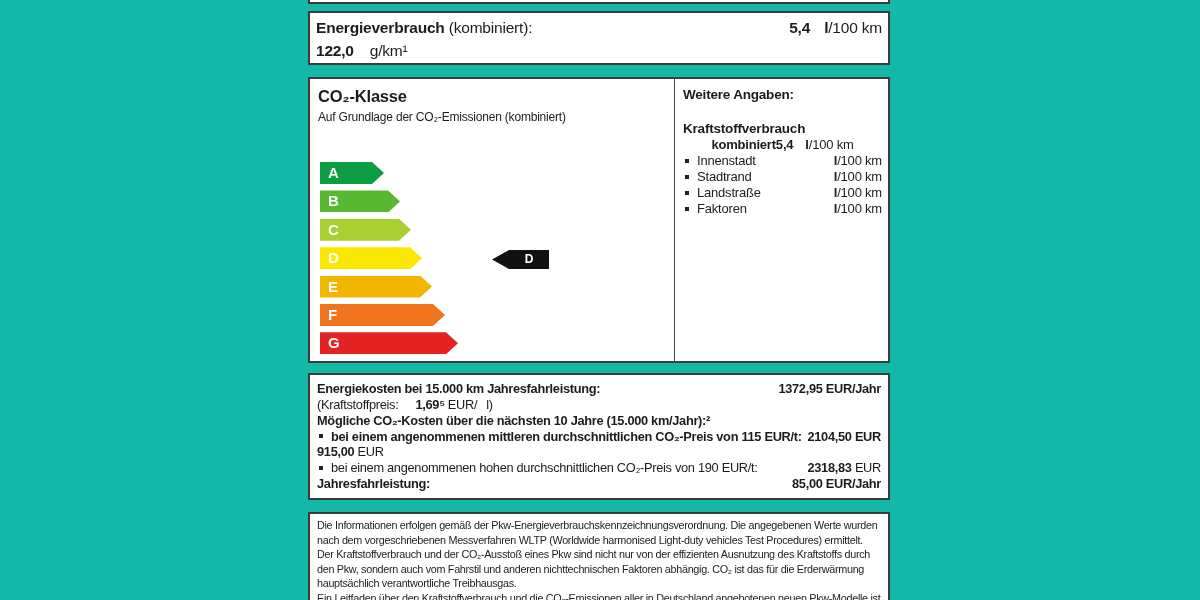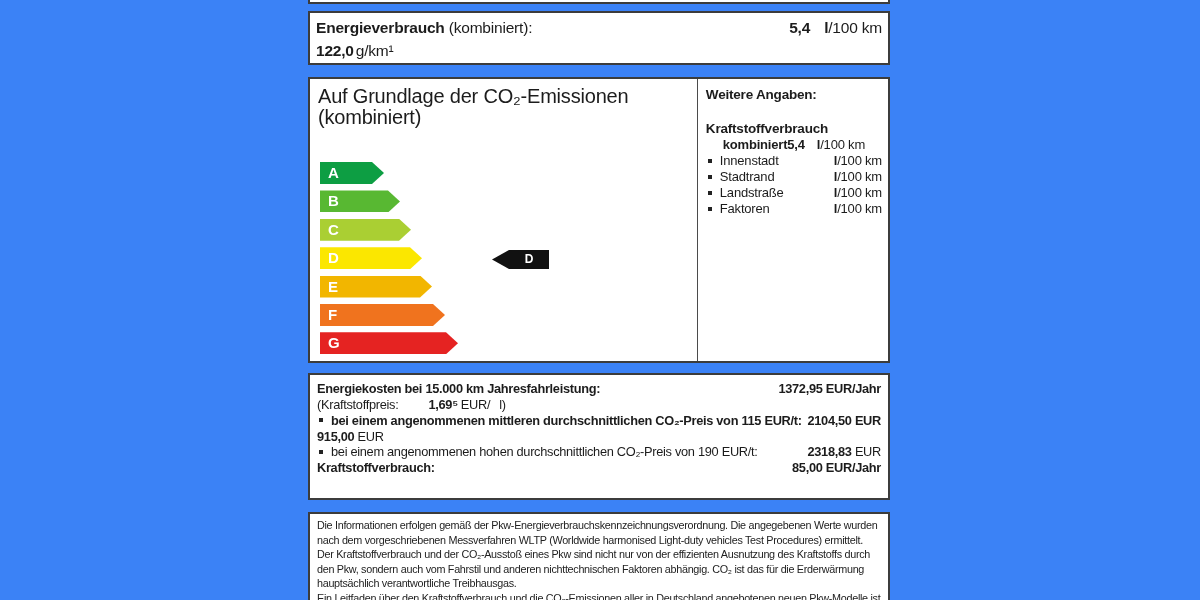--- a/index.html
+++ b/index.html
@@ -1,37 +1,37 @@
 <!DOCTYPE html>
 <html><head>
 <meta charset="utf-8">
 <style>
   * { margin:0; padding:0; box-sizing:border-box; }
   html,body { width:1200px; height:600px; background:#ffffff; }
   body { font-family:"Liberation Sans","DejaVu Sans",sans-serif; color:#1c1c1c; }
-  #stage { position:relative; width:1200px; height:600px; overflow:hidden; background:#3b82f6; }
+  #stage { position:relative; width:1200px; height:600px; overflow:hidden; background:#14b8a6; }
   .label-col { position:absolute; left:308px; top:0; width:582px; height:600px; }
   .frame { position:absolute; left:0; width:582px; border:2px solid #3c3c3c; background:#fff; }
 
   
   .box-prev { top:-12px; height:16px; }
 
   
   .box-header { top:11px; height:54px; padding:4px 6px 0 6px; }
   .hrow { display:flex; justify-content:space-between; align-items:baseline;
           font-size:15.5px; line-height:22.5px; letter-spacing:-0.2px; white-space:nowrap; }
   .hrow b { letter-spacing:-0.2px; }
   .u-gap-lg { margin-left:14px; }
-  .u-gap-sm { margin-left:2px; }
+  .u-gap-sm { margin-left:16px; }
 
   
   .box-class { top:77px; height:286px; display:flex; }
   .class-left { position:relative; flex:1 1 auto; padding:7px 8px; }
   .class-title { font-size:16.5px; font-weight:bold; letter-spacing:-0.2px; line-height:21px; }
-  .class-subtitle { font-size:20px; letter-spacing:-0.2px; line-height:21px; }
+  .class-subtitle { font-size:12px; letter-spacing:-0.2px; line-height:21px; }
   .arrow-stack { position:absolute; left:10px; top:83px; }
   .class-arrow { height:22px; margin-bottom:6.4px; position:relative;
                  clip-path:polygon(0 0, calc(100% - 12px) 0, 100% 50%, calc(100% - 12px) 100%, 0 100%); }
   .class-letter { color:#ffffff; font-weight:bold; font-size:15px; line-height:22px; padding-left:8px; display:block; }
   .indicator { position:absolute; left:182px; top:171px; width:57px; height:19px;
                clip-path:polygon(0 50%, 17px 0, 100% 0, 100% 100%, 17px 100%);
                color:#fff; font-size:12px; font-weight:bold; line-height:19px;
                text-align:center; padding-left:17px; }
   .class-right { width:214px; border-left:1.5px solid #4b4b4b; padding:8px 6px 8px 8px;
                  font-size:13px; letter-spacing:-0.2px; }
@@ -43,21 +43,21 @@
   .bullet-row { display:flex; justify-content:space-between; align-items:flex-start; line-height:16px; white-space:nowrap; }
   .bullet-row .left::before, .cost-bullet::before {
       content:""; display:inline-block; width:4px; height:4px; background:#222;
       margin:0 8px 2px 2px; vertical-align:middle; }
 
   
   .box-costs { top:373px; height:127px; padding:6px 7px 0 7px;
                font-size:12.8px; letter-spacing:-0.3px; }
   .crow { display:flex; justify-content:space-between; align-items:flex-end;
           line-height:15.85px; white-space:nowrap; }
-  .fp-val { margin-left:30px; }
+  .fp-val { margin-left:17px; }
   .fp-unit { margin-left:3px; }
   .fp-l { margin-left:9px; }
 
   
   .box-foot { top:512px; height:110px; padding:4px 7px; font-size:10.8px;
               letter-spacing:-0.3px; line-height:14.5px; color:#222; }
 </style>
 </head>
 <body>
 
@@ -71,20 +71,21 @@
         <span><b>Energieverbrauch</b><span> (kombiniert):</span></span>
         <span><b>5,4</b><span class="u-gap-lg"><b>l</b><span>/100 km</span></span></span>
       </div>
       <div class="hrow">
         <span><b>122,0</b><span class="u-gap-sm"><b></b><span>g/km¹</span></span></span>
       </div>
     </div>
 
     <div class="frame box-class">
       <div class="class-left">
+        <div class="class-title">CO₂-Klasse</div>
         <div class="class-subtitle">Auf Grundlage der CO₂-Emissionen (kombiniert)</div>
         <div class="arrow-stack">
           <div class="class-arrow" style="background: rgb(13, 158, 67); width: 64px;">
               <span class="class-letter">A</span>
             </div>
           <div class="class-arrow" style="background: rgb(88, 184, 50); width: 80px;">
               <span class="class-letter">B</span>
             </div>
           <div class="class-arrow" style="background: rgb(170, 207, 51); width: 91px;">
               <span class="class-letter">C</span>
@@ -135,32 +136,35 @@
         <b>Energiekosten bei 15.000 km Jahresfahrleistung:</b>
         <b>1372,95 EUR/Jahr</b>
       </div>
       <div class="crow" style="justify-content:flex-start;">
         <span>(Kraftstoffpreis:</span>
         <b class="fp-val">1,69⁵</b>
         <span class="fp-unit">EUR/</span>
         <span class="fp-l">l)</span>
       </div>
       <div class="crow">
+        <b>Mögliche CO₂-Kosten über die nächsten 10 Jahre (15.000 km/Jahr):²</b>
+      </div>
+      <div class="crow">
         <b class="cost-bullet">bei einem angenommenen mittleren durchschnittlichen CO₂-Preis von  115  EUR/t:</b>
         <b><span>2104,50</span><span> EUR</span></b>
       </div>
       <div class="crow">
         <span><b>915,00</b><span> EUR</span></span>
       </div>
       <div class="crow">
         <span class="cost-bullet">bei einem angenommenen hohen durchschnittlichen CO₂-Preis von  190  EUR/t:</span>
         <span><b>2318,83</b><span> EUR</span></span>
       </div>
       <div class="crow">
-        <b>Kraftstoffverbrauch:</b>
+        <b>Jahresfahrleistung:</b>
         <b>85,00 EUR/Jahr</b>
       </div>
     </div>
 
     <div class="frame box-foot">
       <div>Die Informationen erfolgen gemäß der Pkw-Energieverbrauchskennzeichnungsverordnung. Die angegebenen Werte wurden nach dem vorgeschriebenen Messverfahren WLTP (Worldwide harmonised Light-duty vehicles Test Procedures) ermittelt. Der Kraftstoffverbrauch und der CO₂-Ausstoß eines Pkw sind nicht nur von der effizienten Ausnutzung des Kraftstoffs durch den Pkw, sondern auch vom Fahrstil und anderen nichttechnischen Faktoren abhängig. CO₂ ist das für die Erderwärmung hauptsächlich verantwortliche Treibhausgas.</div>
       <div>Ein Leitfaden über den Kraftstoffverbrauch und die CO₂-Emissionen aller in Deutschland angebotenen neuen Pkw-Modelle ist unentgeltlich einsehbar an jedem Verkaufsort in Deutschland, an dem neue Pkw ausgestellt oder angeboten werden. Der</div>
     </div>
 
   </div>

